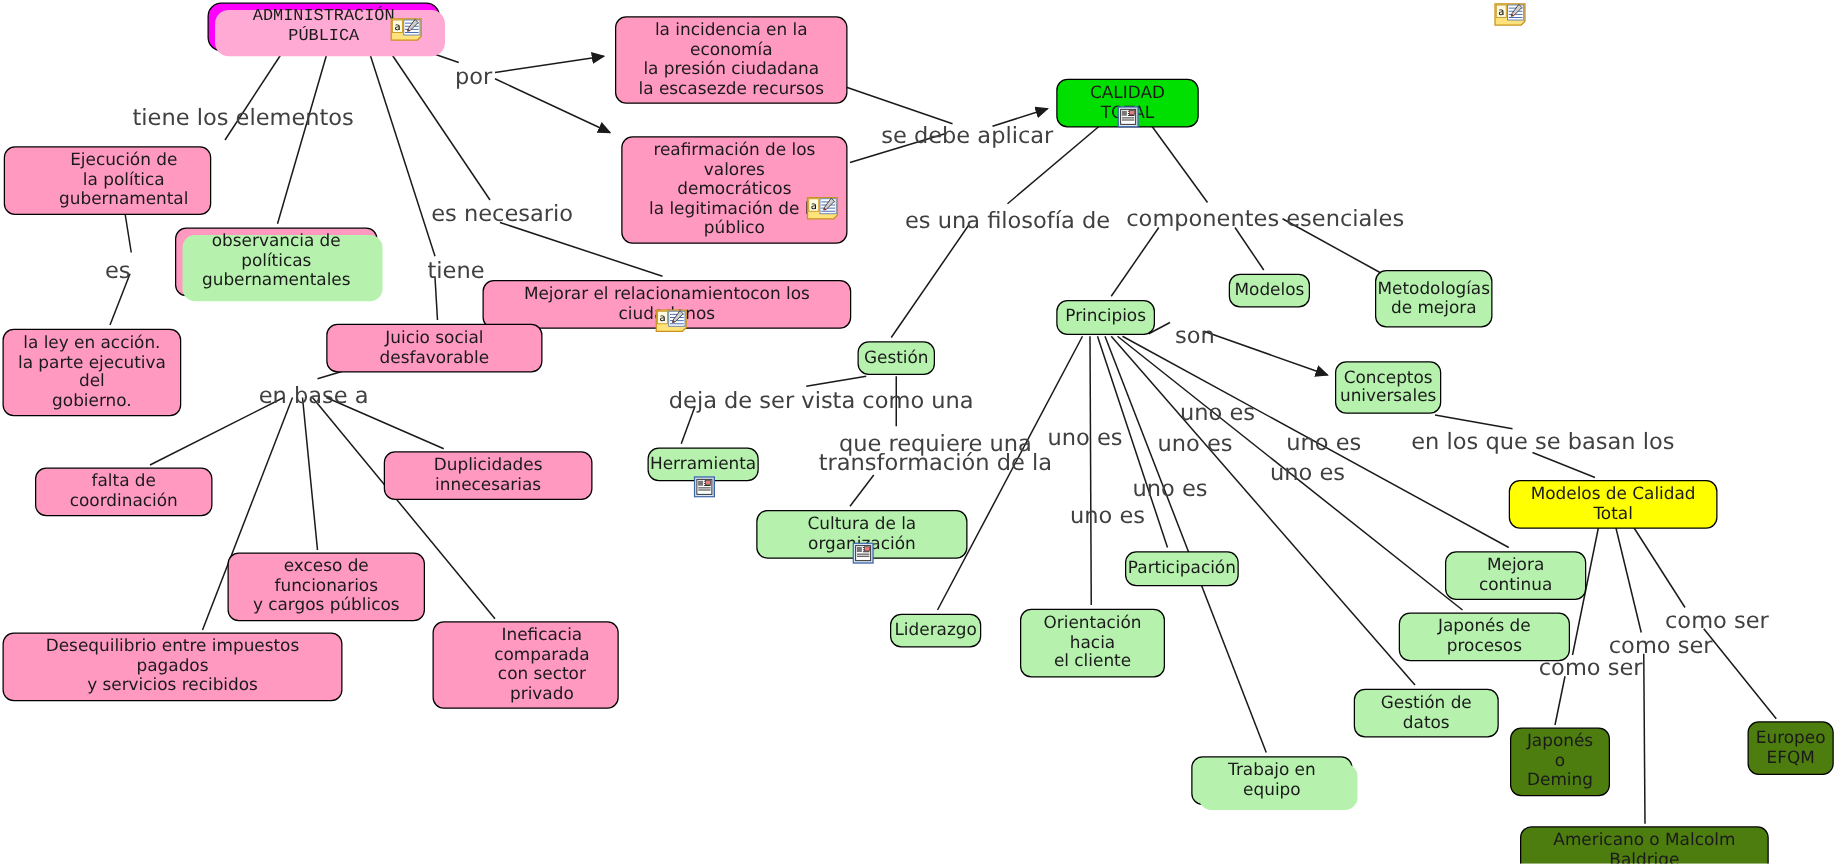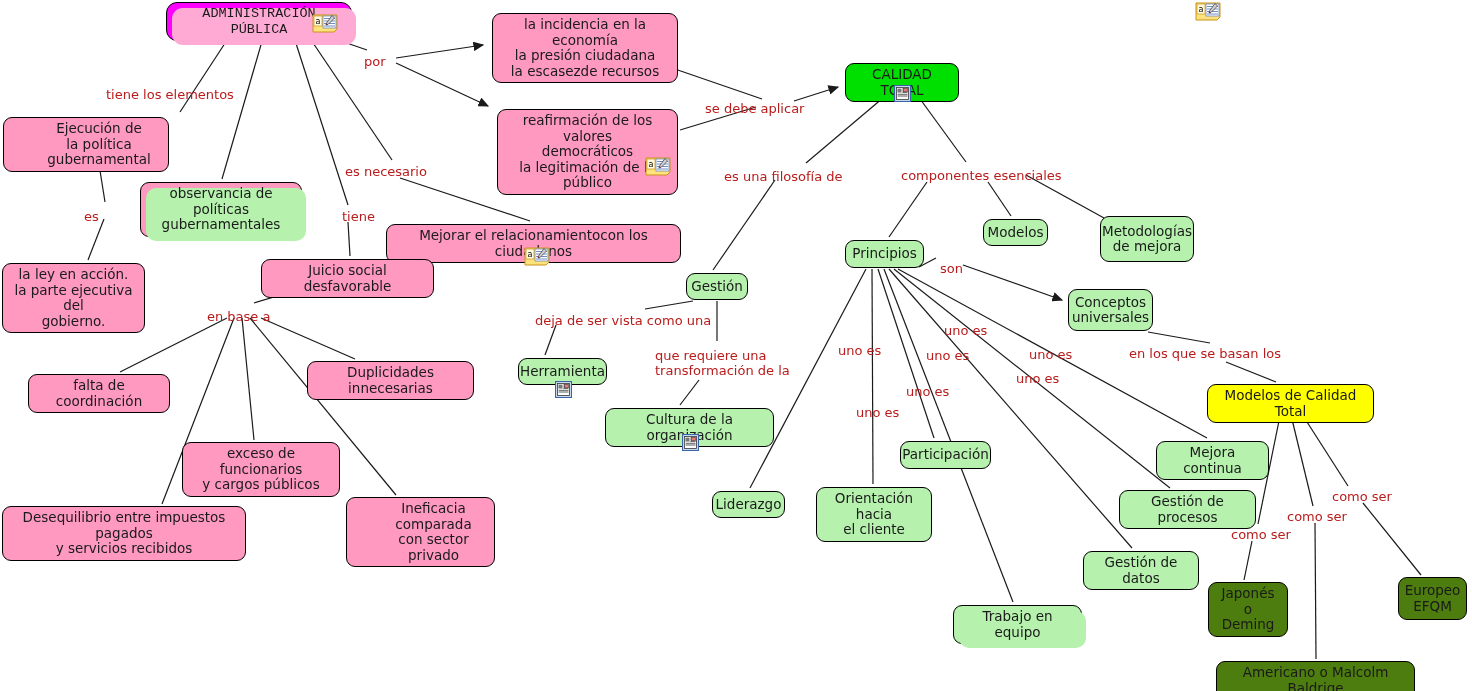--- a/index.html
+++ b/index.html
@@ -61,24 +61,25 @@
     content: "";
     position: absolute;
     left: 5px; top: 5px;
     width: 100%; height: 100%;
     background: #b6f2ae;
     border-radius: 10px;
     z-index: -1;
   }
   .edge-label {
     position: absolute;
-    font-size: 13px;
+    font-size: 18px;
     line-height: 15px;
-    color: #b91c1c;
+    color: #404040;
     white-space: pre-line;
+    text-align: center;
     background: transparent;
     z-index: 4;
   }
   .note-icon {
     position: absolute;
     width: 26px;
     height: 19px;
     z-index: 9;
   }
   .doc-icon {
@@ -163,41 +164,41 @@
 gubernamentales</div>
       <div class="node pink" style="left: 2px; top: 263px; width: 143px; min-height: 55px;">la ley en acción.
 la parte ejecutiva del
 gobierno.</div>
       <div class="node pink" style="left: 386px; top: 224px; width: 295px; min-height: 27px;">Mejorar el relacionamientocon los ciudadanos</div>
       <div class="node pink" style="left: 261px; top: 259px; width: 173px; min-height: 26px;">Juicio social desfavorable</div>
       <div class="node pink" style="left: 28px; top: 374px; width: 142px; min-height: 26px;">falta de coordinación</div>
       <div class="node pink" style="left: 307px; top: 361px; width: 167px; min-height: 26px;">Duplicidades innecesarias</div>
       <div class="node pink" style="left: 182px; top: 442px; width: 158px; min-height: 41px;">exceso de funcionarios
 y cargos públicos</div>
-      <div class="node pink" style="left: 2px; top: 506px; width: 244px; min-height: 41px;">Desequilibrio entre impuestos pagados
+      <div class="node pink" style="left: 2px; top: 506px; width: 272px; min-height: 41px;">Desequilibrio entre impuestos pagados
 y servicios recibidos</div>
       <div class="node pink" style="left: 346px; top: 497px; width: 149px; min-height: 41px; padding-left: 34px;">Ineficacia comparada
 con sector privado</div>
       <div class="node brightgreen" style="left: 845px; top: 63px; width: 114px; min-height: 27px; font-weight: normal;">CALIDAD TOTAL</div>
       <div class="node green" style="left: 686px; top: 273px; width: 62px; min-height: 27px;">Gestión</div>
       <div class="node green" style="left: 518px; top: 358px; width: 89px; min-height: 27px;">Herramienta</div>
       <div class="node green" style="left: 605px; top: 408px; width: 169px; min-height: 31px;">Cultura de la organización</div>
       <div class="node green" style="left: 845px; top: 240px; width: 79px; min-height: 28px;">Principios</div>
       <div class="node green" style="left: 983px; top: 219px; width: 65px; min-height: 27px;">Modelos</div>
       <div class="node green" style="left: 1100px; top: 216px; width: 94px; min-height: 46px;">Metodologías
 de mejora</div>
       <div class="node green" style="left: 1068px; top: 289px; width: 85px; min-height: 42px;">Conceptos
 universales</div>
       <div class="node green" style="left: 712px; top: 491px; width: 73px; min-height: 27px;">Liderazgo</div>
       <div class="node green" style="left: 816px; top: 487px; width: 116px; min-height: 42px;">Orientación hacia
 el cliente</div>
       <div class="node green" style="left: 900px; top: 441px; width: 91px; min-height: 28px;">Participación</div>
       <div class="node green shadow-green" style="left: 953px; top: 605px; width: 129px; min-height: 28px;">Trabajo en equipo</div>
       <div class="node green" style="left: 1083px; top: 551px; width: 116px; min-height: 28px;">Gestión de datos</div>
-      <div class="node green" style="left: 1119px; top: 490px; width: 137px; min-height: 28px;">Gestión de procesos</div>
+      <div class="node green" style="left: 1119px; top: 490px; width: 137px; min-height: 28px;">Japonés de procesos</div>
       <div class="node green" style="left: 1156px; top: 441px; width: 113px; min-height: 28px;">Mejora continua</div>
       <div class="node yellowbright" style="left: 1207px; top: 384px; width: 167px; min-height: 26px; font-weight: normal;">Modelos de Calidad Total</div>
       <div class="node yellow" style="left: 1208px; top: 582px; width: 80px; min-height: 43px;">Japonés o
 Deming</div>
       <div class="node yellow" style="left: 1398px; top: 577px; width: 69px; min-height: 43px;">Europeo
 EFQM</div>
       <div class="node yellow" style="left: 1216px; top: 661px; width: 199px; min-height: 27px;">Americano o Malcolm Baldrige</div>
     </div>
   <div id="labels-layer">
       <div class="edge-label" style="left: 364px; top: 54px;">por</div>

